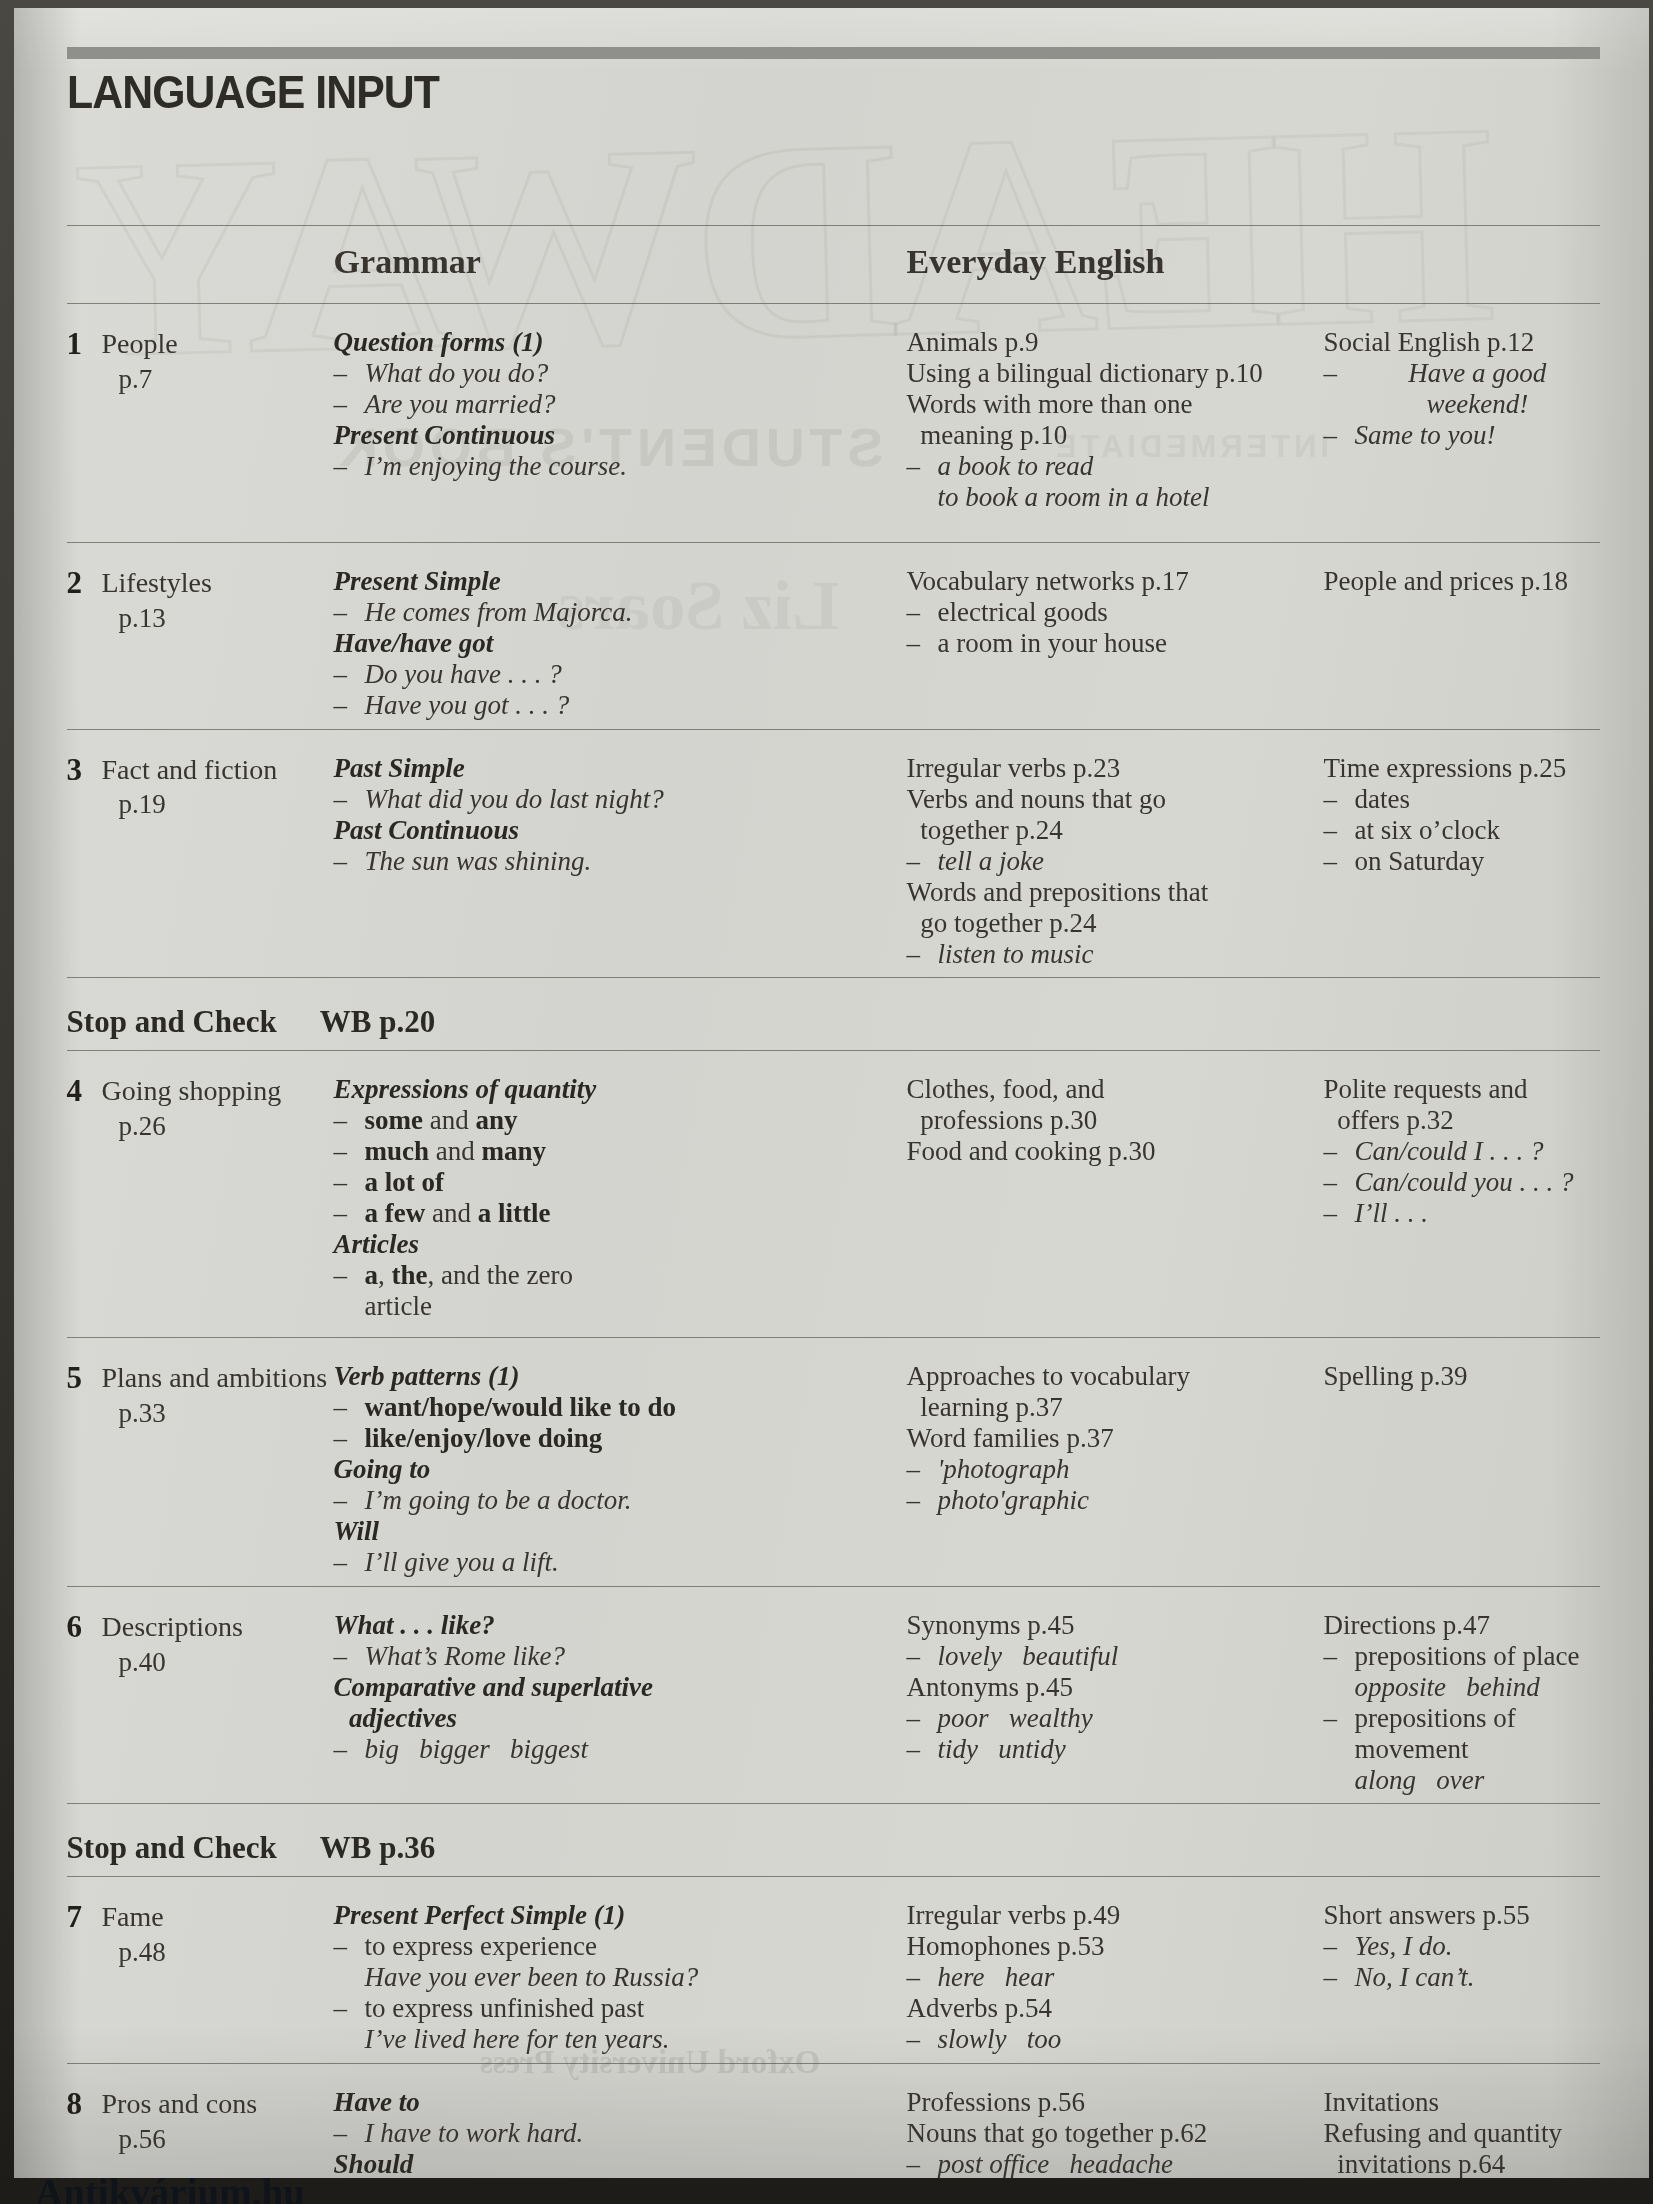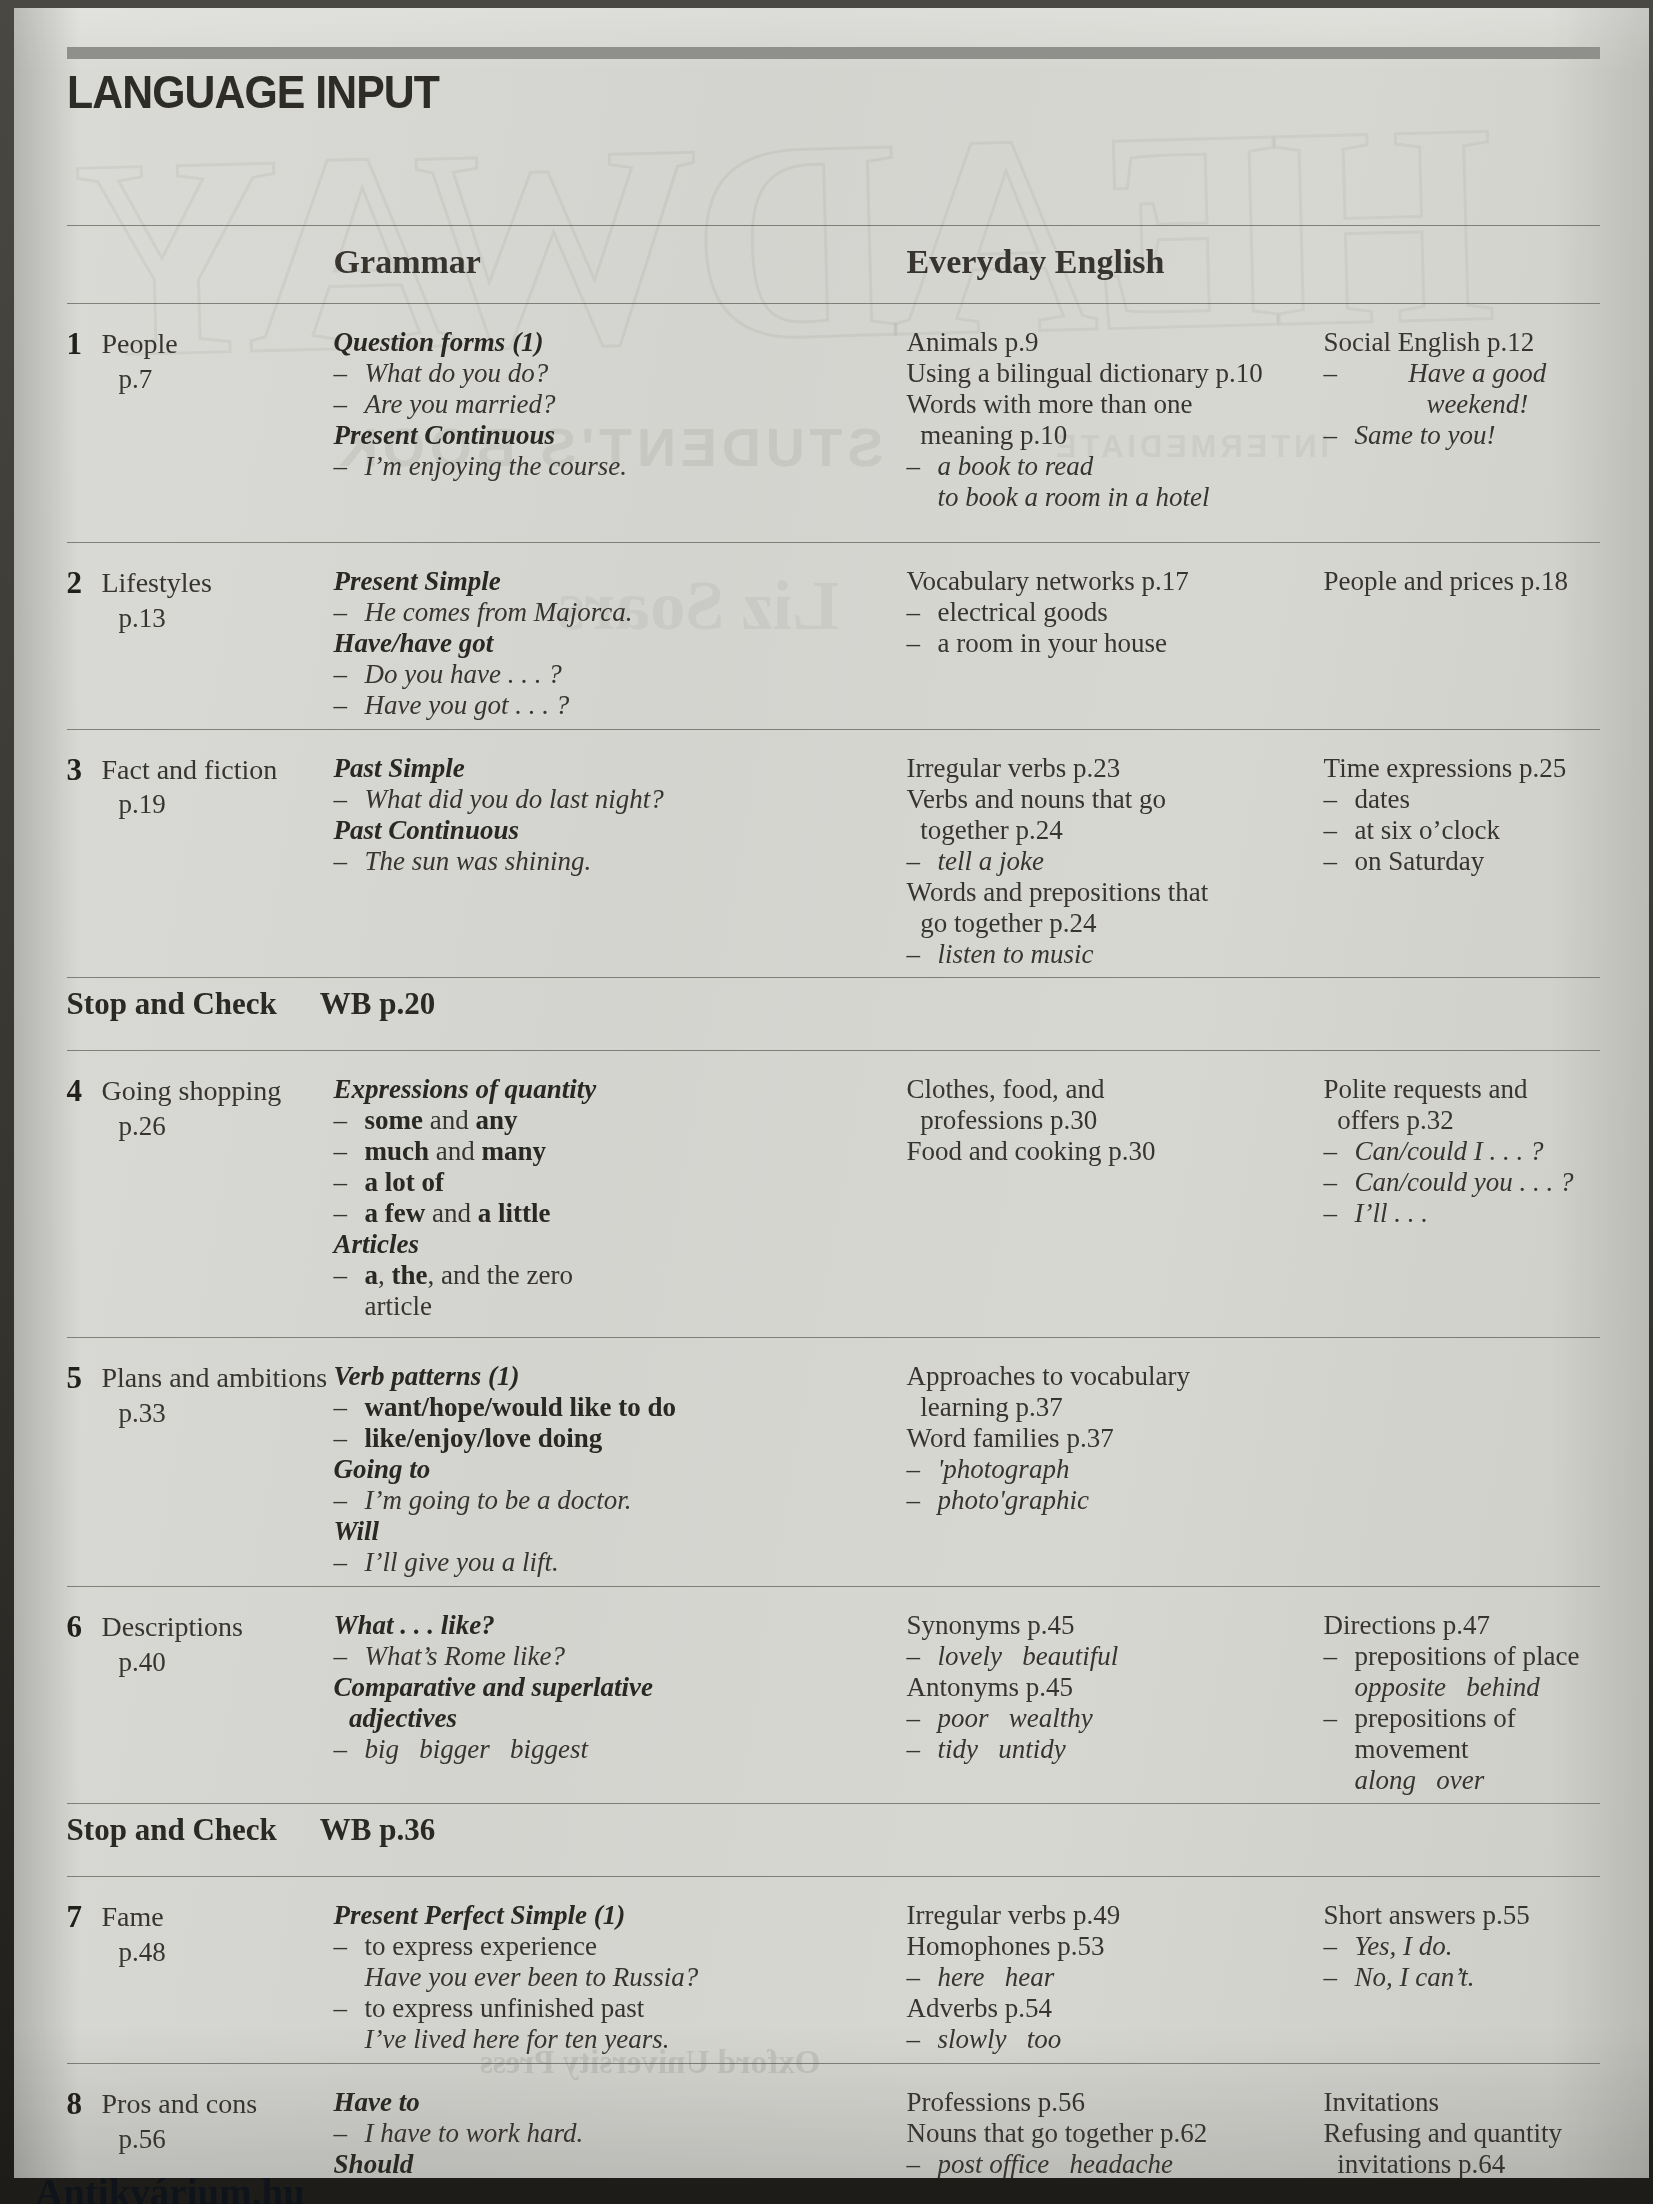--- a/index.html
+++ b/index.html
@@ -39,21 +39,21 @@
   .l-cr{margin-left:31px;}
   .l-ci{margin-left:31px;font-style:italic;}
   .l-di .txt{font-style:italic;text-align:center;}
   .dash{width:31px;flex:none;}
   .cell b{font-weight:bold;font-style:normal;color:#2a2822;}
 
   .unit-line{display:flex;gap:15.5px;white-space:nowrap;font-size:28px;line-height:33px;}
   .unit-num{font-weight:bold;font-size:31px;color:#21201b;min-width:19.4px;}
   .unit-page{margin-left:52px;margin-top:3.9px;font-size:27px;}
 
-  .stopcheck-row{display:flex;gap:43px;align-items:flex-start;min-height:54px;
+  .stopcheck-row{display:flex;gap:43px;align-items:flex-end;min-height:54px;
        border-top:1.9px solid rgba(72,69,60,.6);padding:7.8px 0 9.7px;
        font-family:"Liberation Serif",serif;font-weight:bold;font-size:31px;color:#2a2923;}
 
   .bleed{position:absolute;pointer-events:none;user-select:none;font-weight:bold;
          transform:scaleX(-1);white-space:nowrap;}
   #wm-headway{top:68px;left:68px;font-family:"Liberation Serif",serif;font-size:286px;
          letter-spacing:-7.8px;color:transparent;-webkit-text-stroke:2.9px rgba(55,53,45,.055);
          transform:scaleX(-1) rotate(1.5deg);}
   #wm-studentsbook{top:408px;left:320px;font-family:"Liberation Sans",sans-serif;
          font-size:54px;letter-spacing:4.9px;color:rgba(55,53,45,.075);}
@@ -224,20 +224,23 @@
                 <div class="line l-h"><span class="txt">Will</span></div>
                 <div class="line l-di"><span class="dash">–</span><span class="txt">I’ll give you a lift.</span></div>
               </div>
               <div class="cell vocab-cell">
                 <div class="line l-p"><span class="txt">Approaches to vocabulary</span></div>
                 <div class="line l-c"><span class="txt">learning p.37</span></div>
                 <div class="line l-p"><span class="txt">Word families p.37</span></div>
                 <div class="line l-di"><span class="dash">–</span><span class="txt">'photograph</span></div>
                 <div class="line l-di"><span class="dash">–</span><span class="txt">photo'graphic</span></div>
               </div>
+              <div class="cell everyday-cell">
+                <div class="line l-p"><span class="txt">Spelling p.39</span></div>
+              </div>
             </div>
             <div class="row unit-row u6">
               <div class="cell unit-cell">
                 <div class="unit-line">
                   <span class="unit-num">6</span>
                   <span class="unit-name">Descriptions</span>
                 </div>
                 <div class="unit-page">p.40</div>
               </div>
               <div class="cell grammar-cell">

